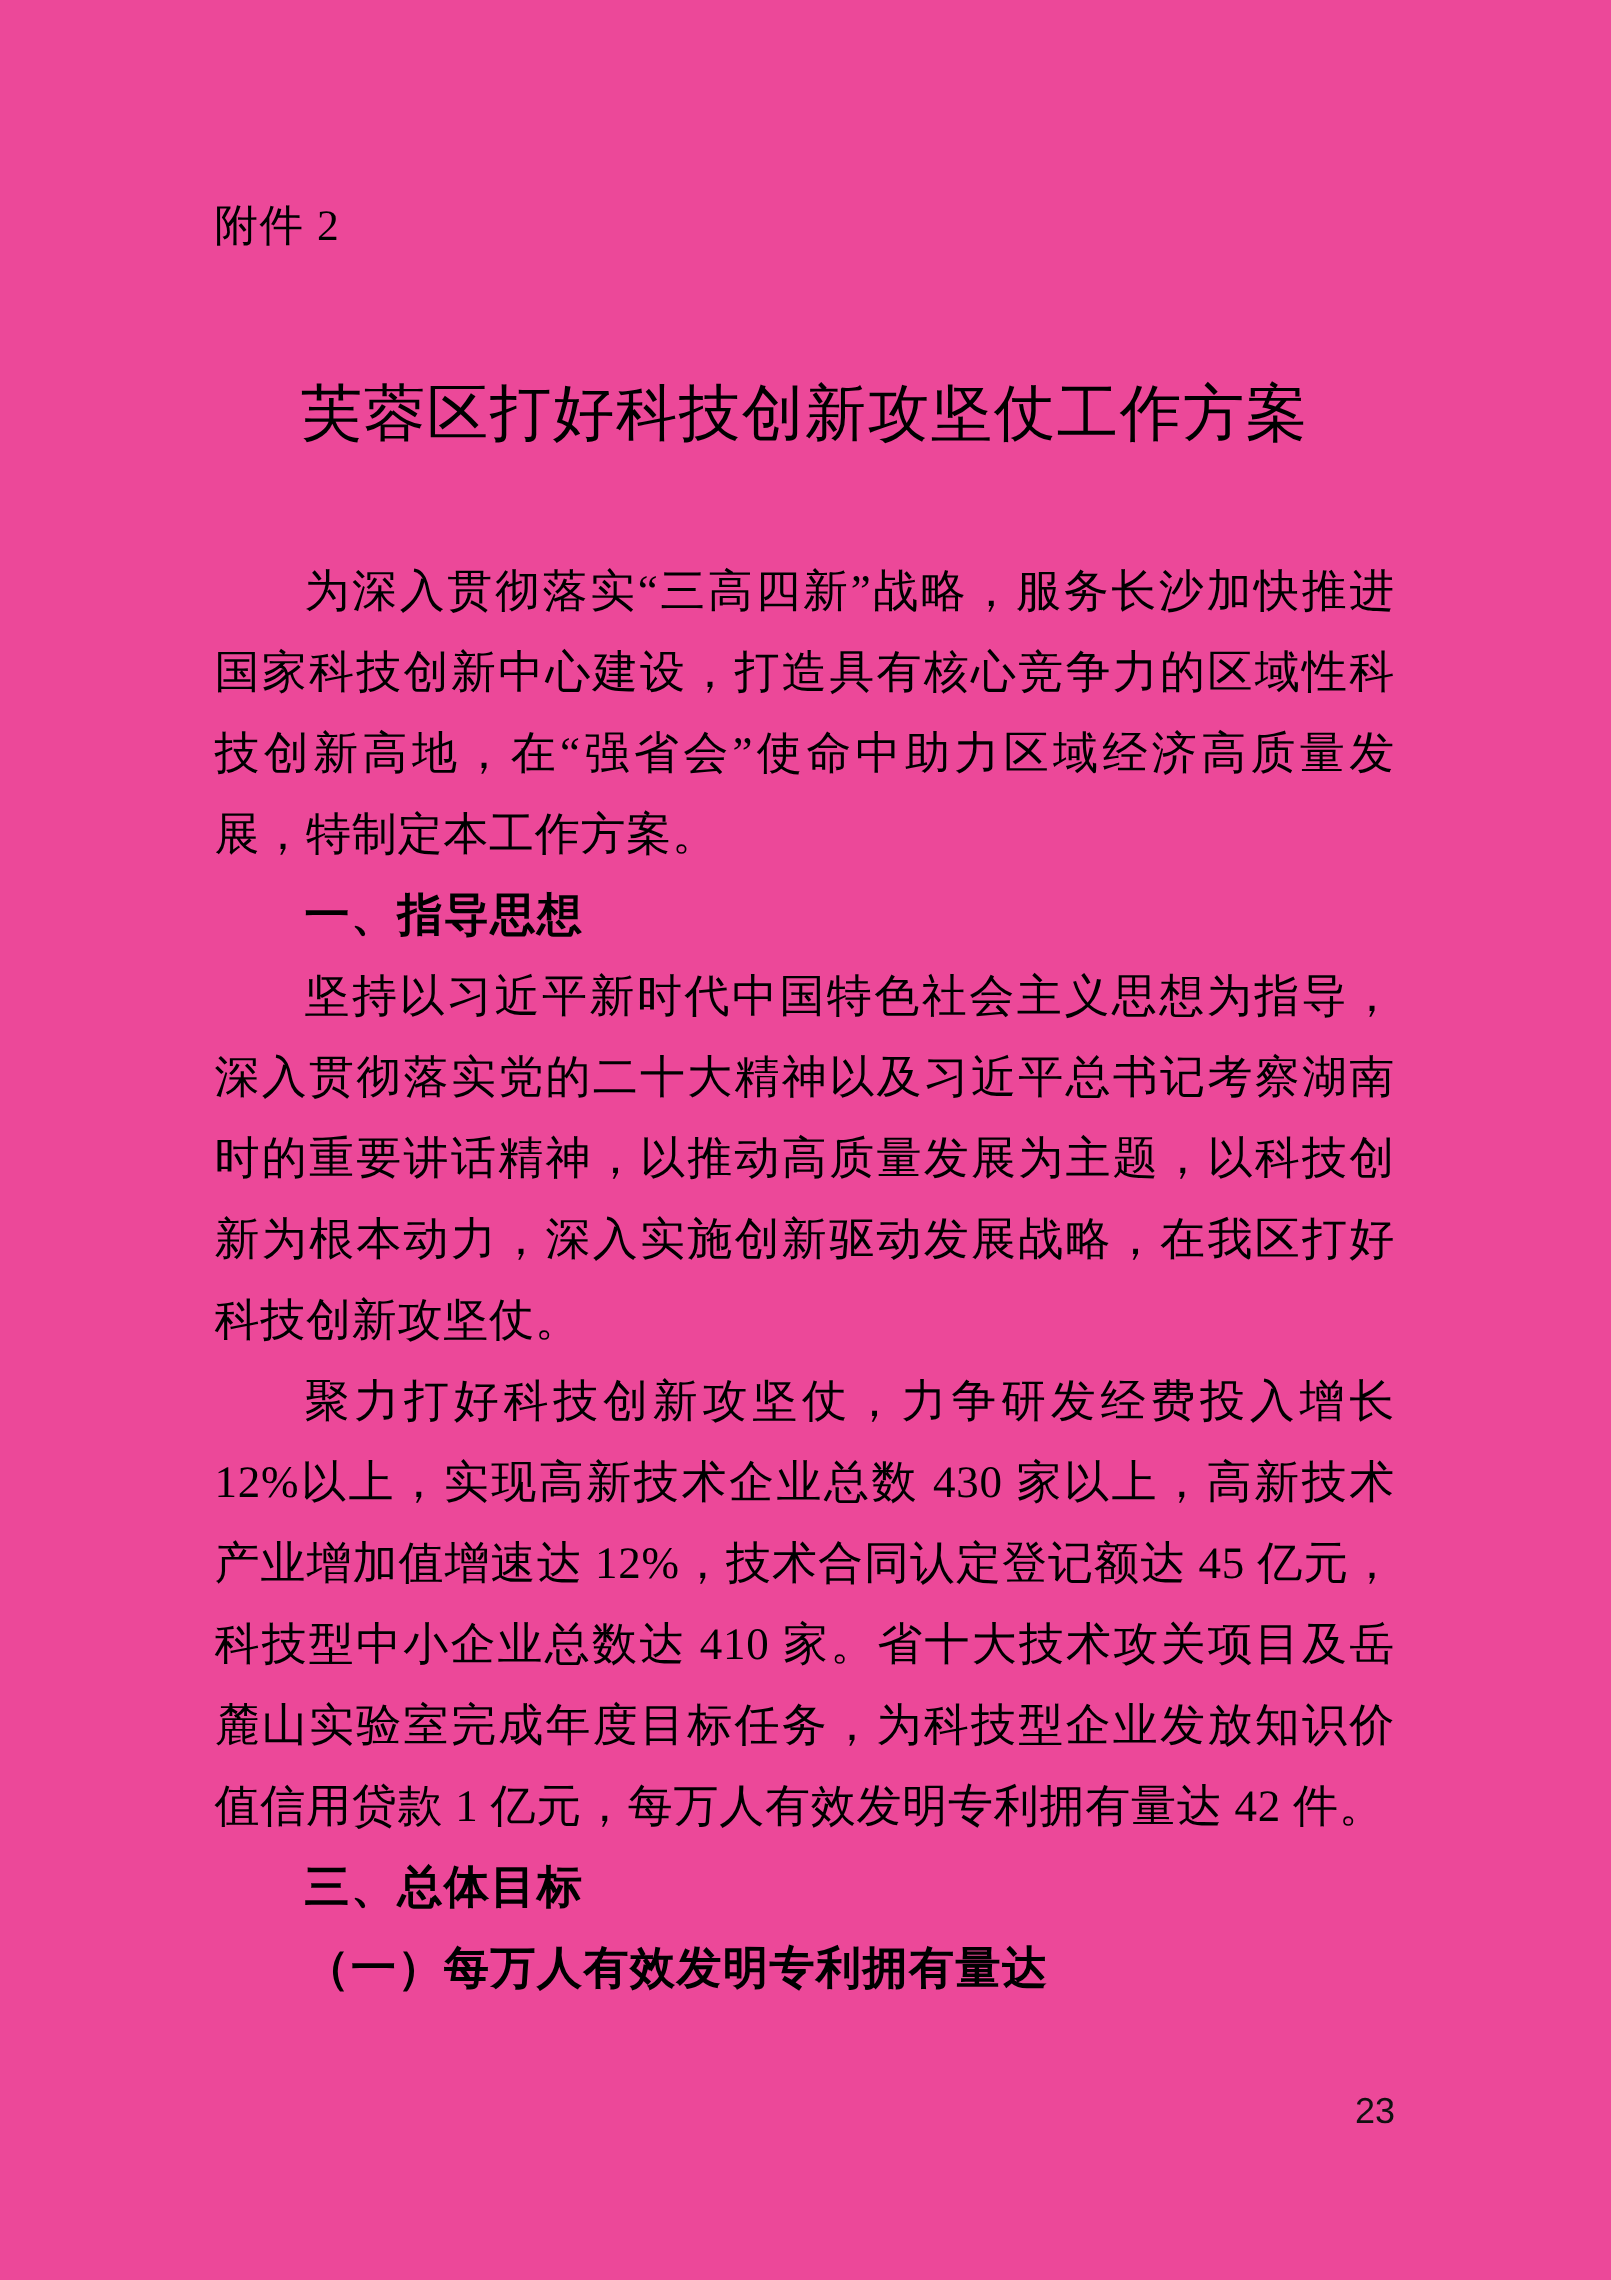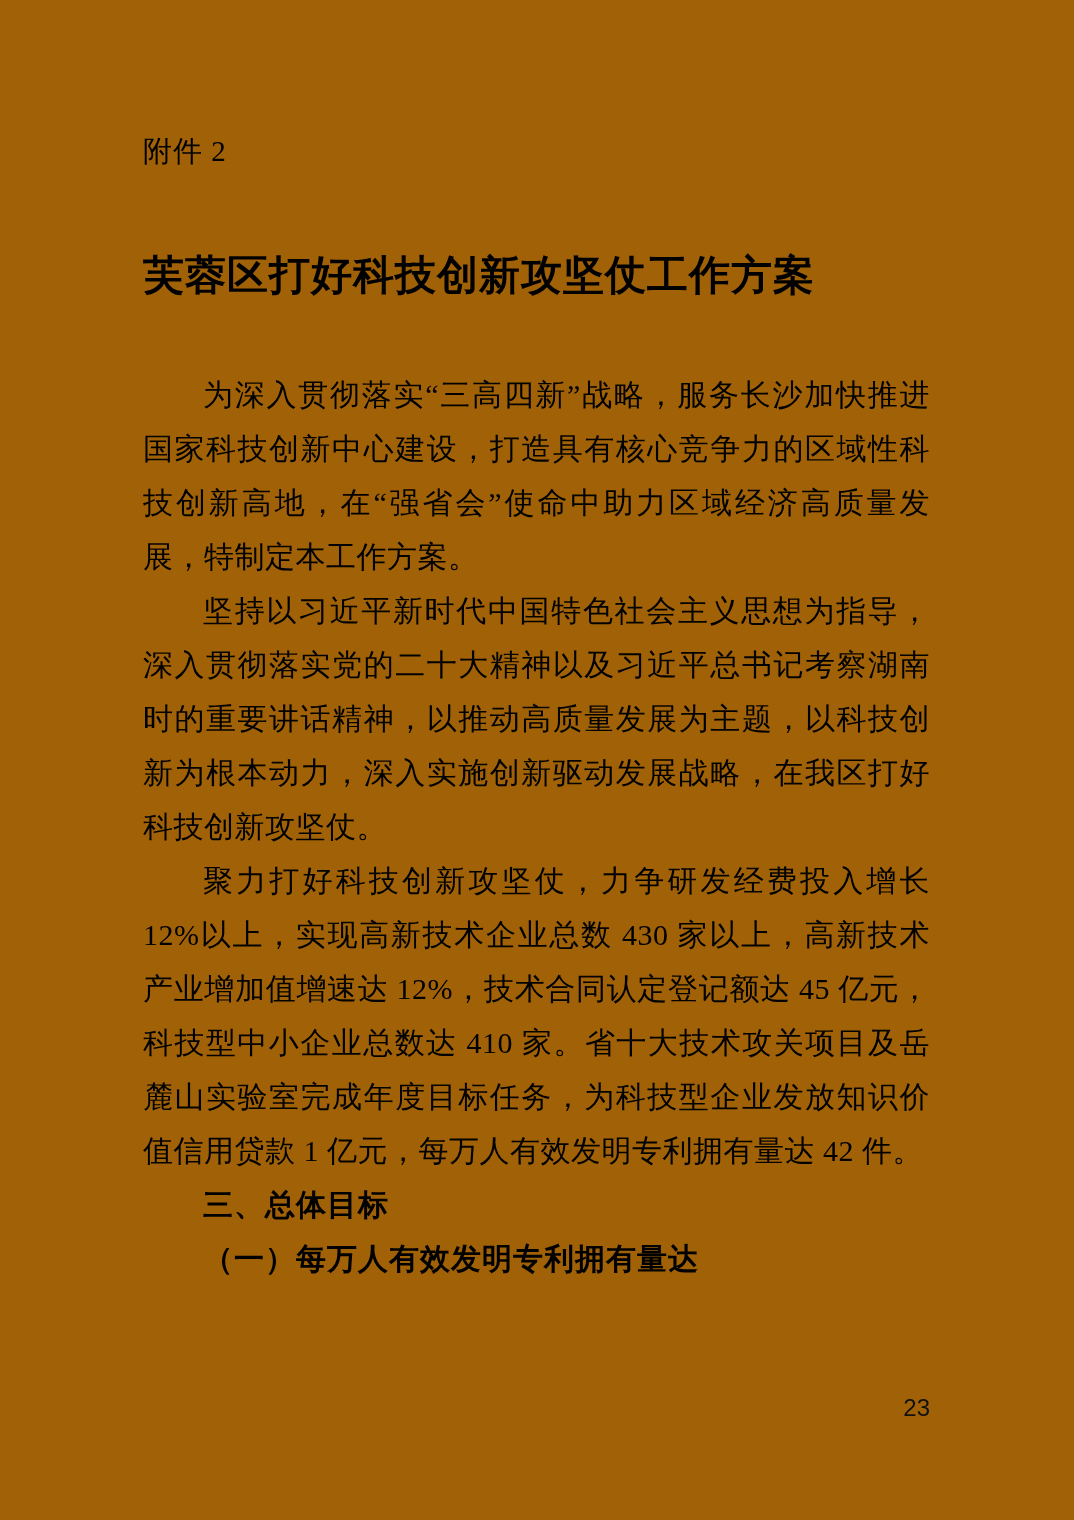--- a/index.html
+++ b/index.html
@@ -5,39 +5,39 @@
   html, body {
     margin: 0;
     padding: 0;
     background: #e8e8e8;
   }
   .page {
     position: relative;
     width: 1074px;
     height: 1520px;
     margin: 0 auto;
-    background: #a16207;
+    background: #ec4899;
     color: #000000;
     box-sizing: border-box;
     padding: 130px 144px 0 143px;
     overflow: hidden;
     font-family: "Liberation Serif", "DejaVu Serif", serif;
   }
   .attachment {
     font-size: 29px;
     line-height: 42px;
     text-align: left;
     letter-spacing: 1px;
   }
   .doc-title {
     margin: 72px 0 0 0;
     font-size: 41px;
     line-height: 62px;
-    font-weight: bold;
-    text-align: left;
+    font-weight: normal;
+    text-align: center;
     letter-spacing: 1px;
     font-family: "Liberation Serif", "DejaVu Serif", serif;
   }
   .doc-body {
     margin-top: 62px;
   }
   .para {
     margin: 0;
     font-size: 30px;
     line-height: 54px;
@@ -78,20 +78,21 @@
 <body>
 
 <div class="page">
   <div class="attachment">附件 2</div>
 
   <h1 class="doc-title">芙蓉区打好科技创新攻坚仗工作方案</h1>
 
   <div class="doc-body">
     <p class="para">为深入贯彻落实“三高四新”战略，服务长沙加快推进国家科技创新中心建设，打造具有核心竞争力的区域性科技创新高地，在“强省会”使命中助力区域经济高质量发展，特制定本工作方案。</p>
 
+    <h2 class="heading">一、指导思想</h2>
 
     <p class="para">坚持以习近平新时代中国特色社会主义思想为指导，深入贯彻落实党的二十大精神以及习近平总书记考察湖南时的重要讲话精神，以推动高质量发展为主题，以科技创新为根本动力，深入实施创新驱动发展战略，在我区打好科技创新攻坚仗。</p>
 
 
     <p class="para">聚力打好科技创新攻坚仗，力争研发经费投入增长 12%以上，实现高新技术企业总数 430 家以上，高新技术产业增加值增速达 12%，技术合同认定登记额达 45 亿元，科技型中小企业总数达 410 家。省十大技术攻关项目及岳麓山实验室完成年度目标任务，为科技型企业发放知识价值信用贷款 1 亿元，每万人有效发明专利拥有量达 42 件。</p>
 
     <h2 class="heading">三、总体目标</h2>
 
     <h3 class="subheading">（一）每万人有效发明专利拥有量达</h3>
   </div>

